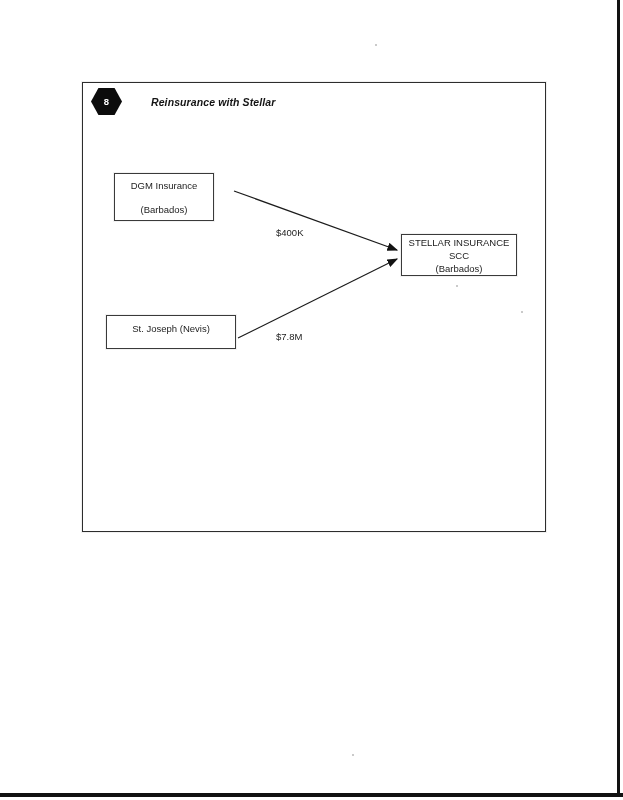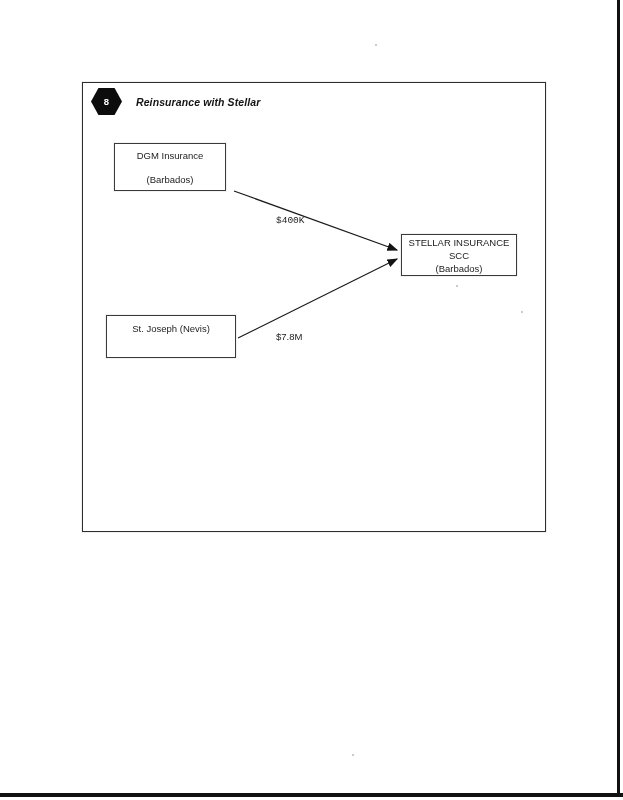--- a/index.html
+++ b/index.html
@@ -42,57 +42,57 @@
     display: flex; align-items: center;
   }
   .badge-hex {
     width: 31px; height: 27px;
     background: #0c0c0c;
     clip-path: polygon(24% 0, 76% 0, 100% 50%, 76% 100%, 24% 100%, 0 50%);
     display: flex; align-items: center; justify-content: center;
     color: #ffffff; font-size: 9.5px; font-weight: bold;
   }
   .frame-title {
-    margin-left: 14px;
+    margin-left: 29px;
     font-size: 10.5px; font-weight: bold; font-style: italic;
     color: #141414;
     letter-spacing: 0.1px;
   }
 
   .node {
     position: absolute;
     border: 1.2px solid #3a3a3a;
     box-shadow: 0 0 0 1px rgba(0,0,0,0.05);
     background: #fff;
     text-align: center;
     font-size: 9.5px;
     color: #1c1c1c;
     display: flex; flex-direction: column;
     box-sizing: border-box;
   }
   .node-dgm {
-    left: 31px; top: 60px; width: 112px; height: 48px;
+    left: 31px; top: 90px; width: 100px; height: 48px;
     justify-content: space-between; padding: 6px 2px 5px 2px;
   }
   .node-stellar {
     left: 318px; top: 151px; width: 116px; height: 42px;
     justify-content: center; line-height: 13px;
   }
   .node-stjoseph {
-    left: 23px; top: 232px; width: 130px; height: 43px;
+    left: 23px; top: 232px; width: 130px; height: 34px;
     justify-content: flex-start; padding-top: 6px; line-height: 14px;
   }
 
   .arrow-layer { position: absolute; left: 0; top: 0; width: 462px; height: 448px; }
 
   .edge-label {
     position: absolute;
     font-size: 9.5px; color: #1c1c1c;
   }
-  .edge-label-400k { left: 193px; top: 132px; font-family: Liberation Mono, monospace; }
+  .edge-label-400k { left: 193px; top: 144px; }
   .edge-label-56m  { left: 193px; top: 248px; }
 </style>
 </head>
 <body>
 
 <div class="page">
 
   <div class="frame">
 
     <div class="header">

